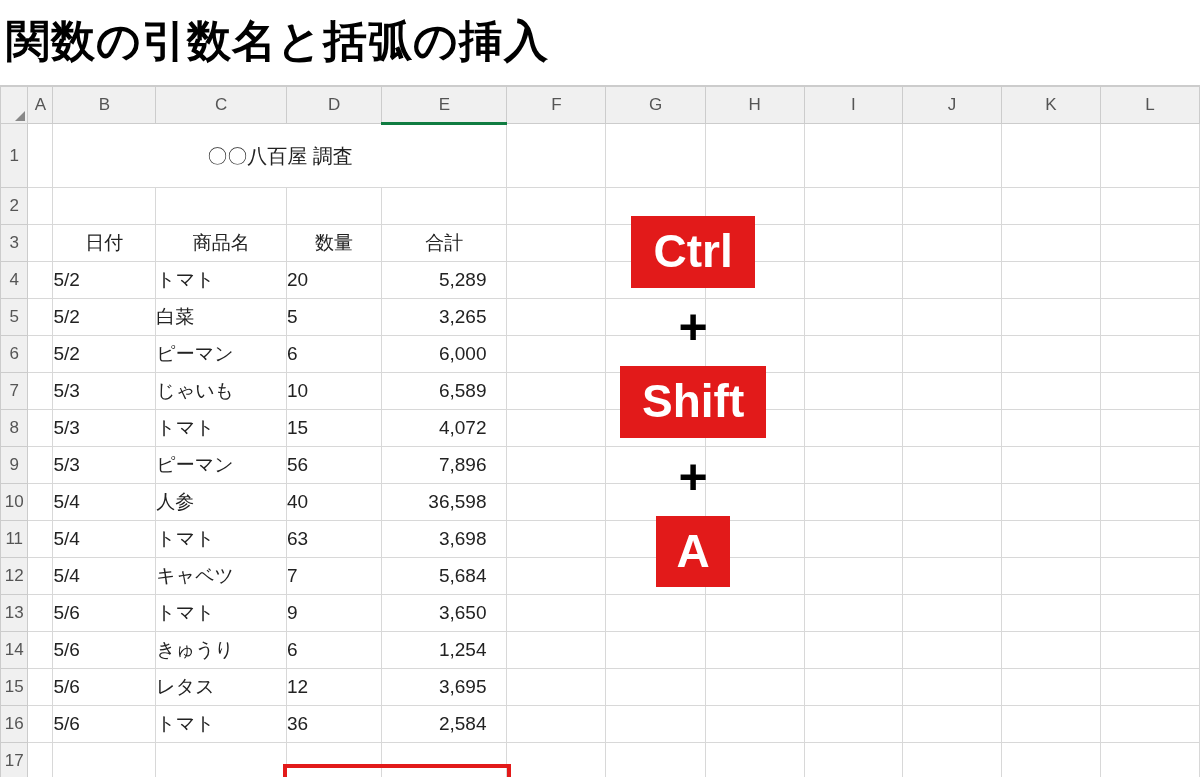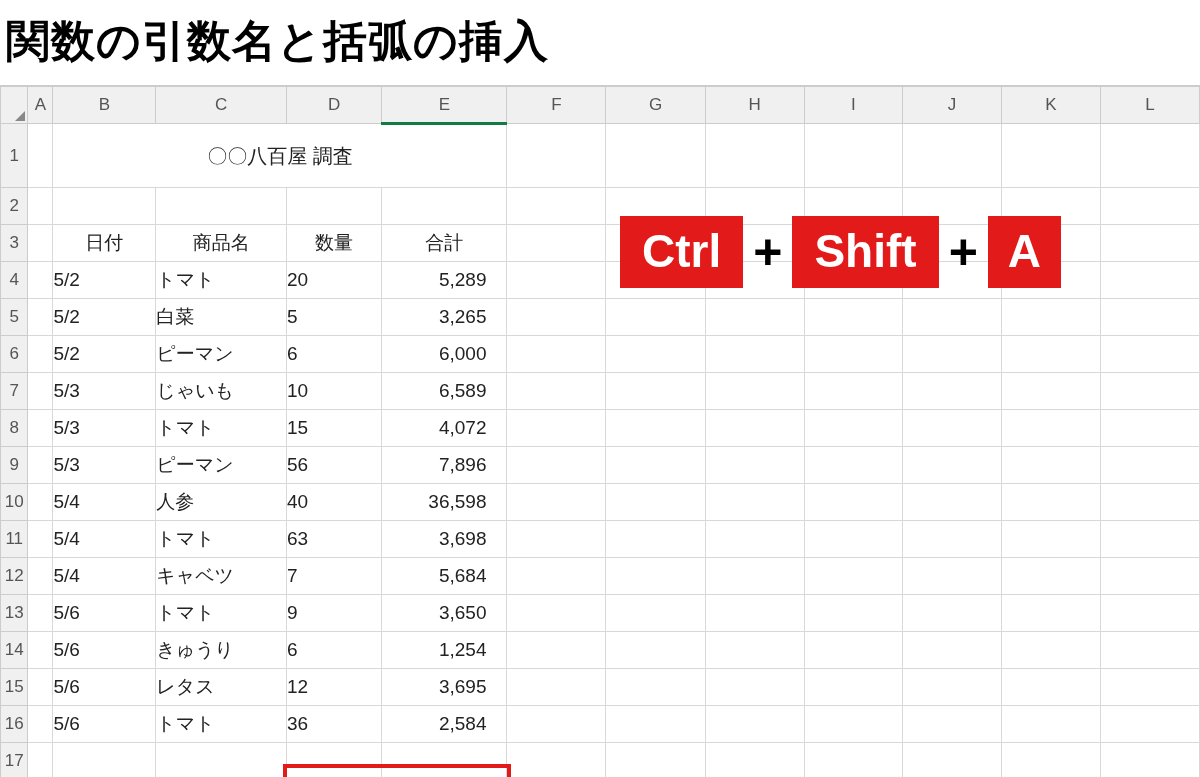--- a/index.html
+++ b/index.html
@@ -122,20 +122,21 @@
 
   
   .shortcut {
     position: absolute;
     top: 130px;
     left: 620px;
     display: flex;
     align-items: center;
     gap: 10px;
     font-family: "Segoe UI", "Meiryo", sans-serif;
+    flex-direction: column;
   }
   .key {
     background: #e21a1a;
     color: #fff;
     font-weight: 700;
     font-size: 46px;
     padding: 6px 22px;
     line-height: 1.3;
     letter-spacing: 0px;
   }

